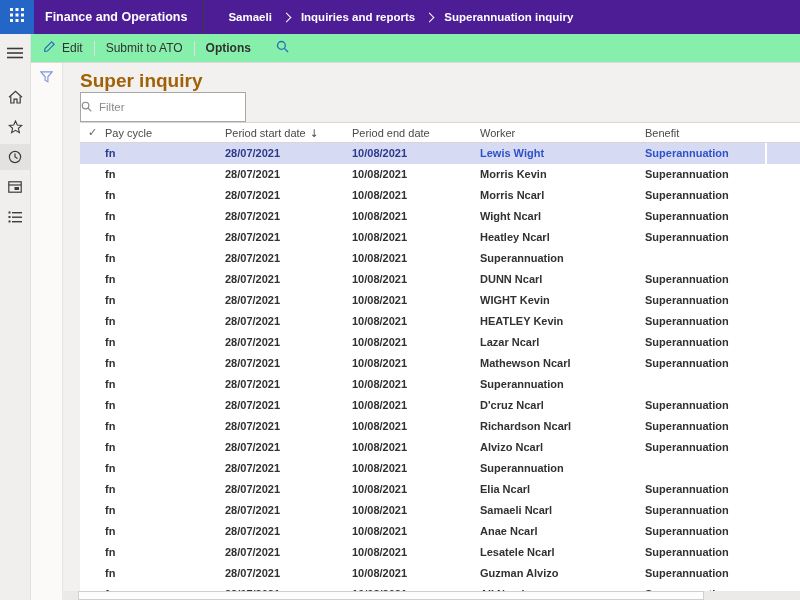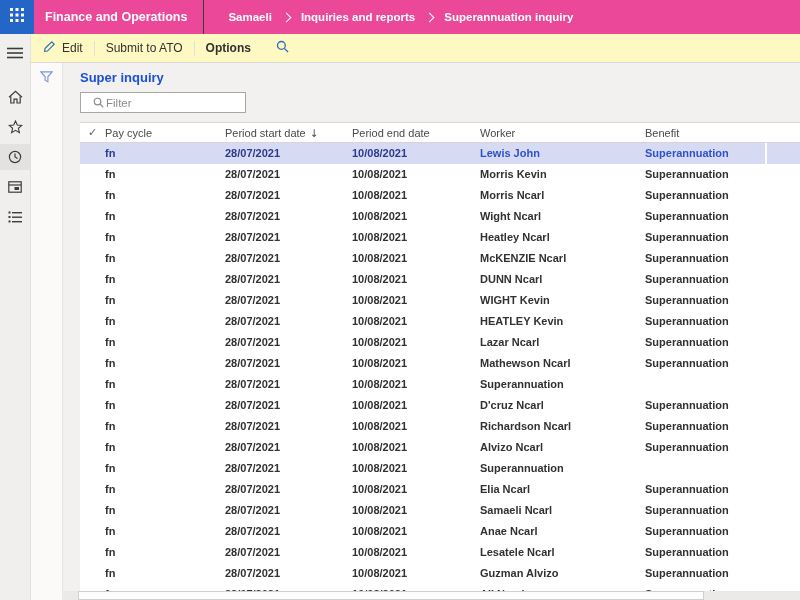--- a/index.html
+++ b/index.html
@@ -2,42 +2,42 @@
 <html><head>
 <meta charset="utf-8">
 <style>
   html,body{margin:0;padding:0;}
   body{
     width:800px;height:600px;position:relative;overflow:hidden;
     font-family:"Liberation Sans",sans-serif;background:#f2f1f0;
     -webkit-font-smoothing:antialiased;
   }
   
-  .topbar{position:absolute;top:0;left:0;width:800px;height:34px;background:#ec4899;display:flex;align-items:center;z-index:5;}
+  .topbar{position:absolute;top:0;left:0;width:800px;height:34px;background:#4c1d95;display:flex;align-items:center;z-index:5;}
   .waffle{width:34px;height:34px;background:#2465c8;display:flex;align-items:center;justify-content:center;flex:0 0 34px;cursor:pointer;}
   .product{color:#fff;font-weight:bold;font-size:12.5px;padding:0 16px 0 11px;white-space:nowrap;}
   .topbar-sep{width:1px;height:34px;background:#3d3d3d;margin-right:24px;}
   .crumb{color:#fff;font-size:11.5px;font-weight:600;white-space:nowrap;cursor:pointer;}
   .chev{width:6px;height:6px;border-top:1.8px solid #fff;border-right:1.8px solid #fff;transform:rotate(45deg);margin:0 11px;display:inline-block;}
   
   .left-rail{position:absolute;top:34px;left:0;width:30px;bottom:0;background:#f0efee;border-right:1px solid #e3e1df;z-index:4;}
   .rail-item{width:30px;height:26px;display:flex;align-items:center;justify-content:center;color:#3d3c3a;cursor:pointer;}
   .rail-item.active{background:#e4e2e0;}
   .rail-item svg{display:block;}
   
-  .toolbar{position:absolute;top:34px;left:30px;right:0;height:28px;background:#fef9c3;border-bottom:1px solid #dcdad8;display:flex;align-items:center;font-size:12px;color:#323130;z-index:3;}
+  .toolbar{position:absolute;top:34px;left:30px;right:0;height:28px;background:#86efac;border-bottom:1px solid #dcdad8;display:flex;align-items:center;font-size:12px;color:#323130;z-index:3;}
   .tb-item{padding:0 11px;display:flex;align-items:center;gap:6px;height:100%;cursor:pointer;white-space:nowrap;}
   .tb-item.bold{font-weight:600;}
   .tb-sep{width:1px;height:15px;background:#e1dfdd;}
   
   .filter-strip{position:absolute;top:62px;left:30px;width:32px;bottom:0;background:#fbfaf9;border-right:1px solid #e5e3e1;z-index:2;}
   .funnel-btn{width:32px;height:28px;display:flex;align-items:center;justify-content:center;cursor:pointer;margin-top:2px;}
   
-  .page-title{position:absolute;left:80px;top:70px;font-size:13px;font-weight:600;color:#1d4ed8;}
-  .filter-box{position:absolute;left:80px;top:92px;width:166px;height:21px;background:#fff;border:1px solid #a9a7a4;display:flex;align-items:center;padding:0 12px;box-sizing:border-box;}
+  .page-title{position:absolute;left:80px;top:70px;font-size:19px;font-weight:600;color:#a16207;}
+  .filter-box{position:absolute;left:80px;top:92px;width:166px;height:30px;background:#fff;border:1px solid #a9a7a4;display:flex;align-items:center;padding:0 0;gap:5px;box-sizing:border-box;}
   .filter-box input{border:none;outline:none;flex:1;font-family:"Liberation Sans",sans-serif;font-size:11.5px;color:#323130;background:transparent;min-width:0;}
   .filter-box input::placeholder{color:#8c8a88;}
   
   .grid{position:absolute;left:80px;top:122px;width:720px;bottom:9px;background:#fff;border-top:1px solid #d8d6d4;overflow:hidden;}
   .grid-header{display:flex;height:19px;border-bottom:1px solid #d8d6d4;font-size:11px;color:#4a4947;align-items:center;background:#fff;}
   .grid-header .hcell{white-space:nowrap;cursor:pointer;}
   .c0{width:25px;flex:0 0 25px;text-align:center;}
   .c1{width:120px;flex:0 0 120px;}
   .c2{width:127px;flex:0 0 127px;}
   .c3{width:128px;flex:0 0 128px;}
@@ -203,21 +203,21 @@
     <div class="hcell c4"><span>Worker</span></div>
     <div class="hcell c5"><span>Benefit</span></div>
     <div class="hcell c6"></div>
   </div>
   <div>
       <div class="row selected">
         <div class="cell c0"></div>
         <div class="cell c1">fn</div>
         <div class="cell c2">28/07/2021</div>
         <div class="cell c3">10/08/2021</div>
-        <div class="cell c4 link">Lewis John</div>
+        <div class="cell c4 link">Lewis Wight</div>
         <div class="cell c5 link">Superannuation</div>
         <div class="cell c6"></div>
       </div>
       <div class="row">
         <div class="cell c0"></div>
         <div class="cell c1">fn</div>
         <div class="cell c2">28/07/2021</div>
         <div class="cell c3">10/08/2021</div>
         <div class="cell c4 link">Morris Kevin</div>
         <div class="cell c5 link">Superannuation</div>
@@ -248,21 +248,20 @@
         <div class="cell c3">10/08/2021</div>
         <div class="cell c4 link">Heatley Ncarl</div>
         <div class="cell c5 link">Superannuation</div>
         <div class="cell c6"></div>
       </div>
       <div class="row">
         <div class="cell c0"></div>
         <div class="cell c1">fn</div>
         <div class="cell c2">28/07/2021</div>
         <div class="cell c3">10/08/2021</div>
-        <div class="cell c4 link">McKENZIE Ncarl</div>
         <div class="cell c5 link">Superannuation</div>
         <div class="cell c6"></div>
       </div>
       <div class="row">
         <div class="cell c0"></div>
         <div class="cell c1">fn</div>
         <div class="cell c2">28/07/2021</div>
         <div class="cell c3">10/08/2021</div>
         <div class="cell c4 link">DUNN Ncarl</div>
         <div class="cell c5 link">Superannuation</div>

